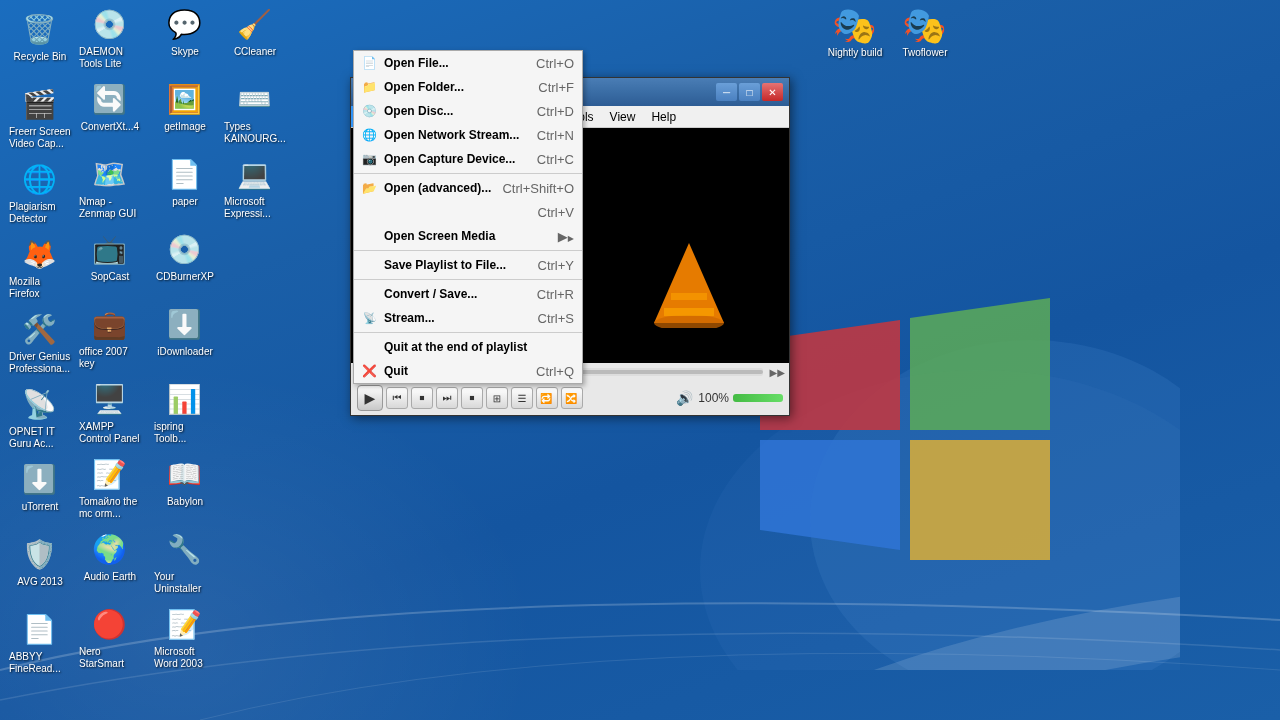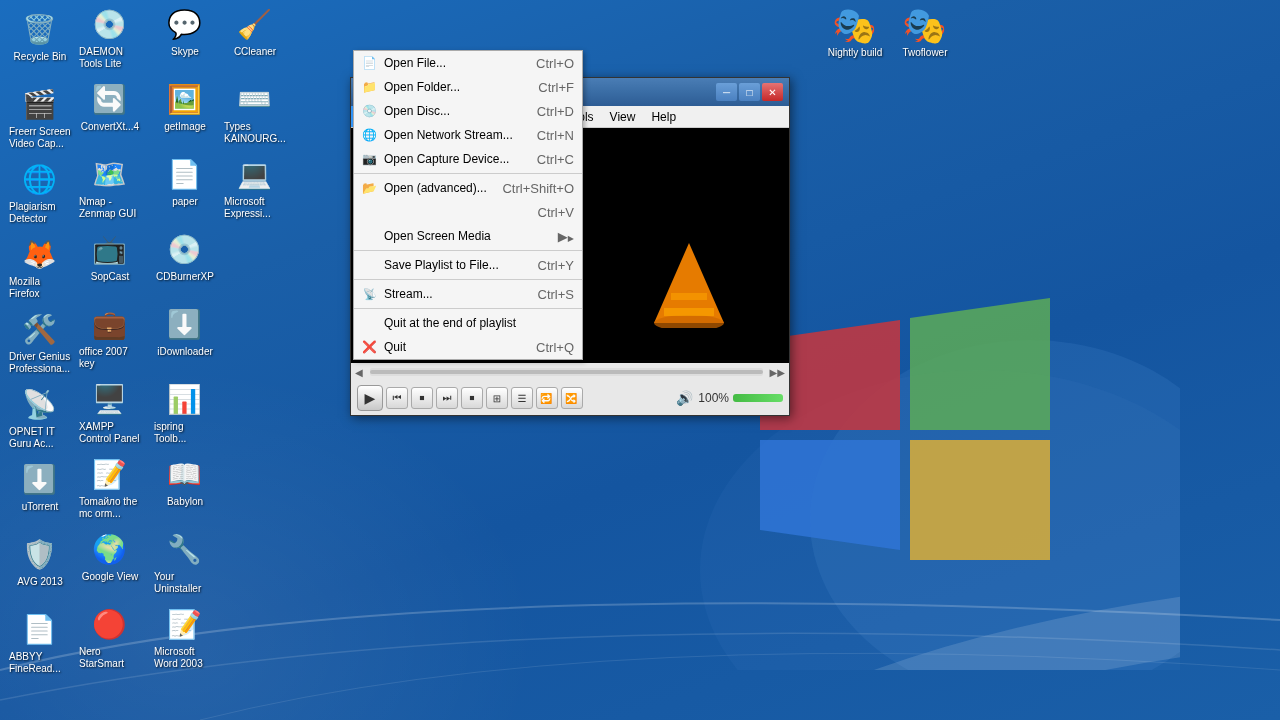--- a/index.html
+++ b/index.html
@@ -174,21 +174,21 @@
     .dropdown-item .item-icon {
       width: 16px;
       height: 16px;
       font-size: 12px;
       display: flex;
       align-items: center;
       justify-content: center;
       color: #666;
       flex-shrink: 0;
     }
-    .dropdown-item .item-label { flex: 1; }
+    .dropdown-item .item-label { flex: 1; font-weight: bold; }
     .dropdown-item .item-shortcut {
       color: #666;
       font-size: 13px;
       margin-left: auto;
     }
     .dropdown-item.has-submenu .item-shortcut::after {
       content: '▶';
       font-size: 8px;
     }
     .dropdown-separator {
@@ -404,21 +404,21 @@
     <div class="desktop-icon">
       <div class="icon-img">🖥️</div>
       <div class="icon-label">XAMPP Control Panel</div>
     </div>
     <div class="desktop-icon">
       <div class="icon-img">📝</div>
       <div class="icon-label">Tomайло the mc orm...</div>
     </div>
     <div class="desktop-icon">
       <div class="icon-img">🌍</div>
-      <div class="icon-label">Google View</div>
+      <div class="icon-label">Audio Earth</div>
     </div>
     <div class="desktop-icon">
       <div class="icon-img">🔴</div>
       <div class="icon-label">Nero StarSmart</div>
     </div>
   </div>
 
   <div style="position:absolute;top:0;left:150px;display:flex;flex-direction:column;flex-wrap:wrap;height:720px;width:75px;">
     <div class="desktop-icon">
       <div class="icon-img">💬</div>
@@ -586,20 +586,25 @@
       <span class="item-shortcut">▶</span>
     </div>
     <div class="dropdown-separator"></div>
     <div class="dropdown-item">
       <span class="item-icon"></span>
       <span class="item-label">Save Playlist to File...</span>
       <span class="item-shortcut">Ctrl+Y</span>
     </div>
     <div class="dropdown-separator"></div>
     <div class="dropdown-item">
+      <span class="item-icon"></span>
+      <span class="item-label">Convert / Save...</span>
+      <span class="item-shortcut">Ctrl+R</span>
+    </div>
+    <div class="dropdown-item">
       <span class="item-icon" style="font-size:11px;">📡</span>
       <span class="item-label">Stream...</span>
       <span class="item-shortcut">Ctrl+S</span>
     </div>
     <div class="dropdown-separator"></div>
     <div class="dropdown-item">
       <span class="item-icon"></span>
       <span class="item-label">Quit at the end of playlist</span>
       <span class="item-shortcut"></span>
     </div>

